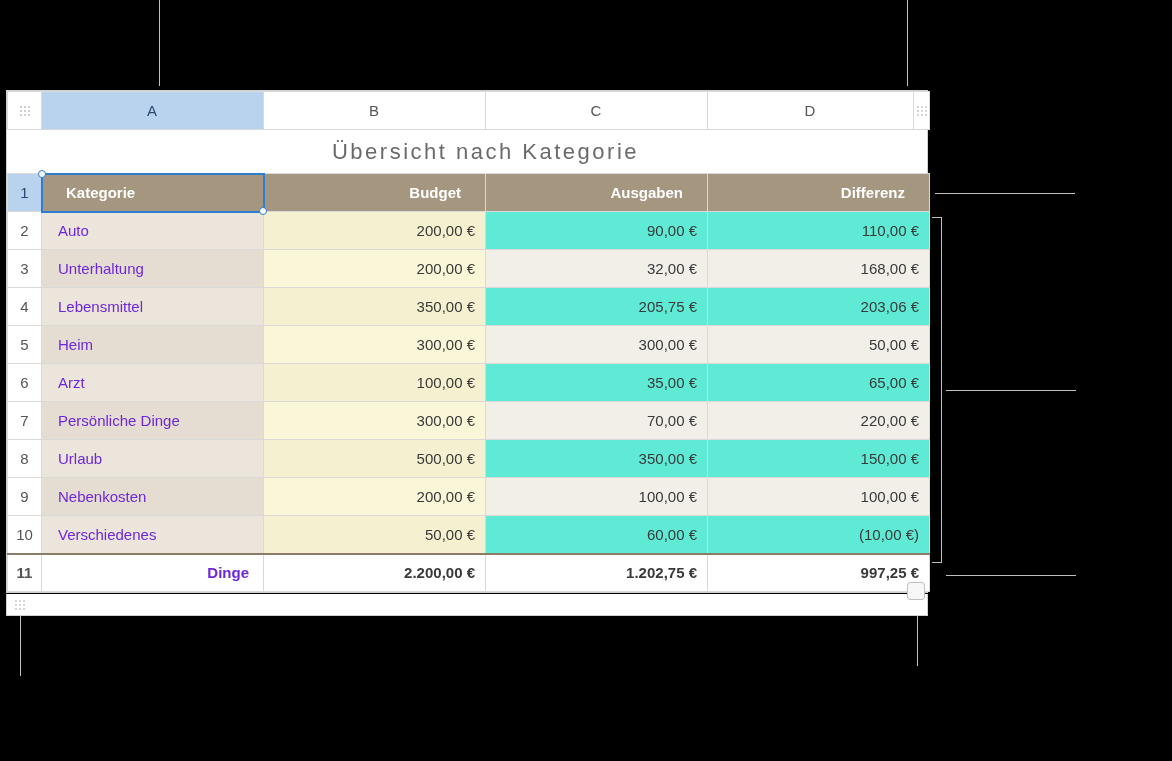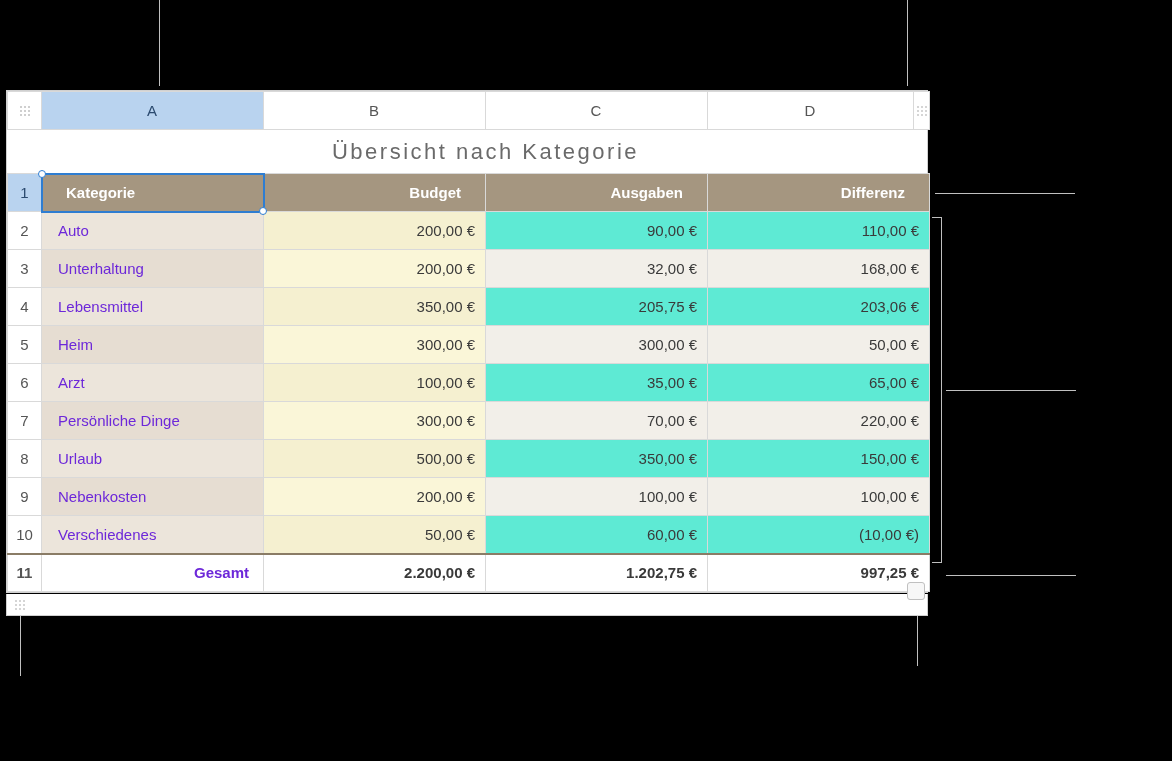--- a/index.html
+++ b/index.html
@@ -310,21 +310,21 @@
       <tr class="data-row odd">
         <td class="row-head">10</td>
         <td class="body-a">Verschiedenes</td>
         <td class="body-b">50,00 €</td>
         <td class="body-c">60,00 €</td>
         <td class="body-d neg" colspan="2">(10,00 €)</td>
       </tr>
 
       <tr class="footer-row">
         <td class="row-head">11</td>
-        <td class="body-a">Gesamt</td>
+        <td class="body-a">Dinge</td>
         <td class="body-b">2.200,00 €</td>
         <td class="body-c">1.202,75 €</td>
         <td class="body-d" colspan="2">997,25 €</td>
       </tr>
     </tbody>
       </table>
   </div>
 
   <div class="bottom-strip" style="top:594px;">
     <div class="drag-dots-left">

